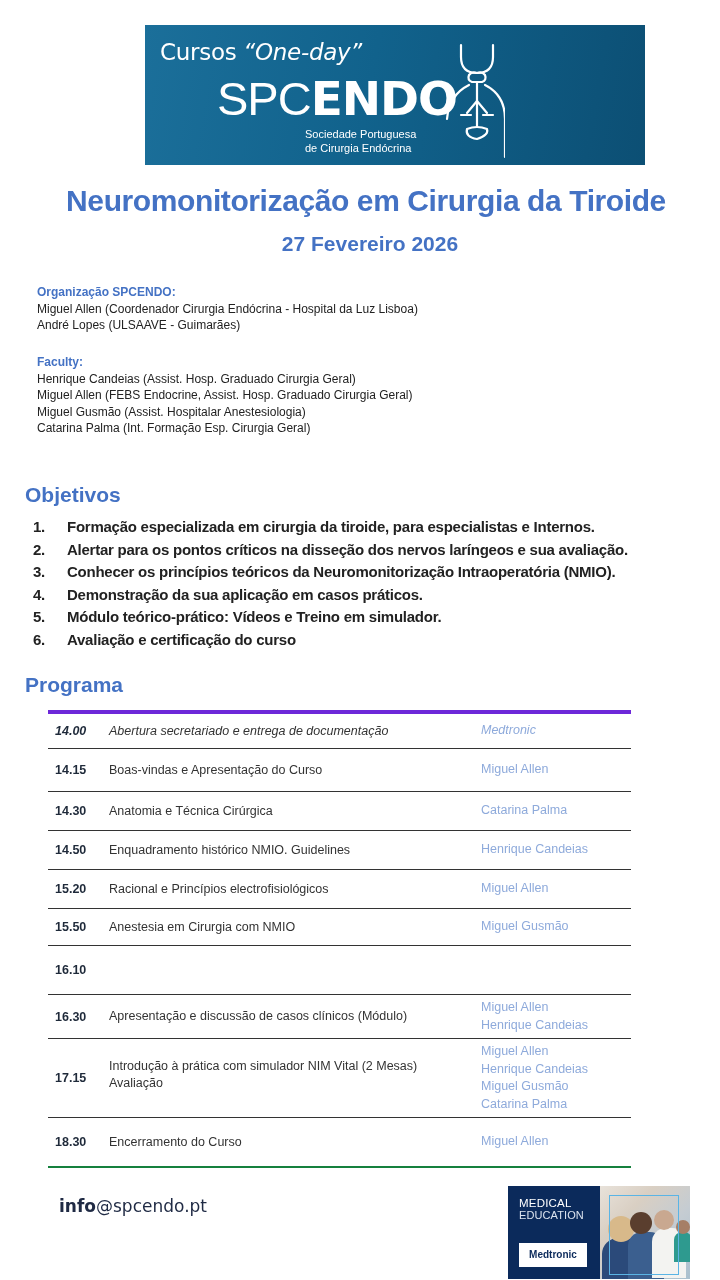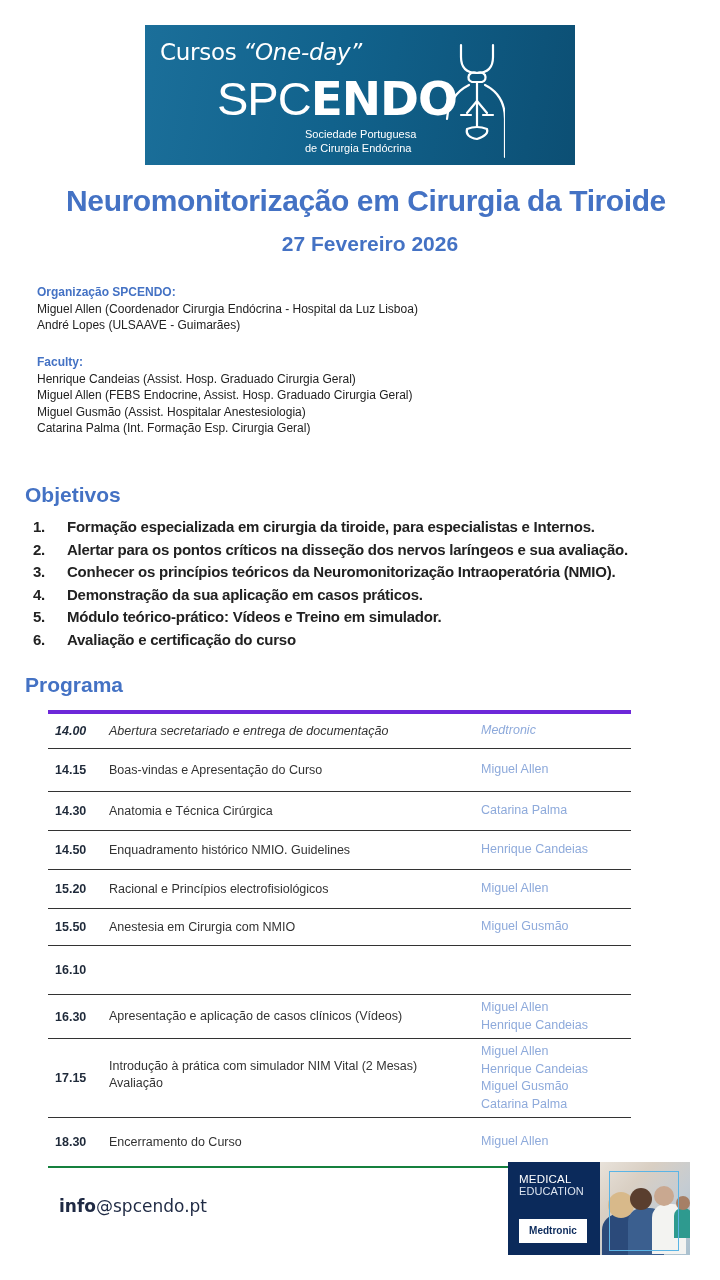--- a/index.html
+++ b/index.html
@@ -1,21 +1,21 @@
 <!DOCTYPE html>
 <html><head>
 <meta charset="utf-8">
 <style>
   html, body { margin: 0; padding: 0; background: #ffffff; }
   body {
     width: 720px; height: 1280px; position: relative; overflow: hidden;
     font-family: "Liberation Sans", "DejaVu Sans", sans-serif; color: #222;
   }
   .banner {
-    position: absolute; left: 145px; top: 25px; width: 430px; height: 140px;
+    position: absolute; left: 145px; top: 25px; width: 500px; height: 140px;
     background: linear-gradient(100deg, #1b6f9a 0%, #11628c 45%, #0c4f74 100%);
     overflow: hidden;
   }
   .banner .cursos {
     position: absolute; left: 15px; top: 14px; color: #fff; font-size: 23px;
     font-family: "DejaVu Sans", sans-serif; font-weight: normal; letter-spacing: -0.3px;
   }
   .banner .cursos i { font-style: italic; }
   .banner .logo-word {
     position: absolute; left: 72px; top: 50px; color: #fff; font-size: 47px;
@@ -69,21 +69,21 @@
   .prow .topic.bold { font-weight: bold; color: #222; }
   .prow .speakers { color: #8eaadb; font-size: 12.5px; line-height: 17.5px; }
 
   .email {
     position: absolute; left: 59px; top: 1196px; font-size: 17px; color: #1f2a44;
     font-family: "DejaVu Sans", sans-serif;
   }
   .email b { font-weight: bold; }
 
   .med {
-    position: absolute; left: 508px; top: 1162px; width: 182px; height: 93px; display: flex;
+    position: absolute; left: 508px; top: 1186px; width: 182px; height: 93px; display: flex;
   }
   .med .left { width: 92px; background: #0b2a5b; position: relative; }
   .med .left .t1 { position: absolute; left: 11px; top: 11px; color: #fff; font-size: 11.5px; line-height: 13px; letter-spacing: 0.2px; }
   .med .left .t2 { position: absolute; left: 11px; top: 23px; color: #dbe3ef; font-size: 11px; line-height: 13px; letter-spacing: 0.1px; }
   .med .left .box {
     position: absolute; left: 11px; top: 57px; width: 68px; height: 24px; background: #fff;
     color: #0b2a5b; font-size: 10px; font-weight: bold; text-align: center; line-height: 24px;
   }
   .med .right {
     flex: 1; position: relative;
@@ -224,21 +224,21 @@
         <div>Miguel Gusmão</div>
       </div>
     </div>
     <div class="prow" style="height: 48px;">
       <div class="time">16.10</div>
       <div class="speakers"></div>
     </div>
     <div class="prow" style="height: 43px;">
       <div class="time">16.30</div>
       <div class="topic">
-        <div>Apresentação e aplicação de casos clínicos (Vídeos)</div>
+        <div>Apresentação e discussão de casos clínicos (Módulo)</div>
       </div>
       <div class="speakers">
         <div>Miguel Allen</div>
         <div>Henrique Candeias</div>
       </div>
     </div>
     <div class="prow" style="height: 78px;">
       <div class="time">17.15</div>
       <div class="topic" style="margin-top: -6px;">
         <div>Introdução à prática com  simulador NIM Vital (2 Mesas)</div>

